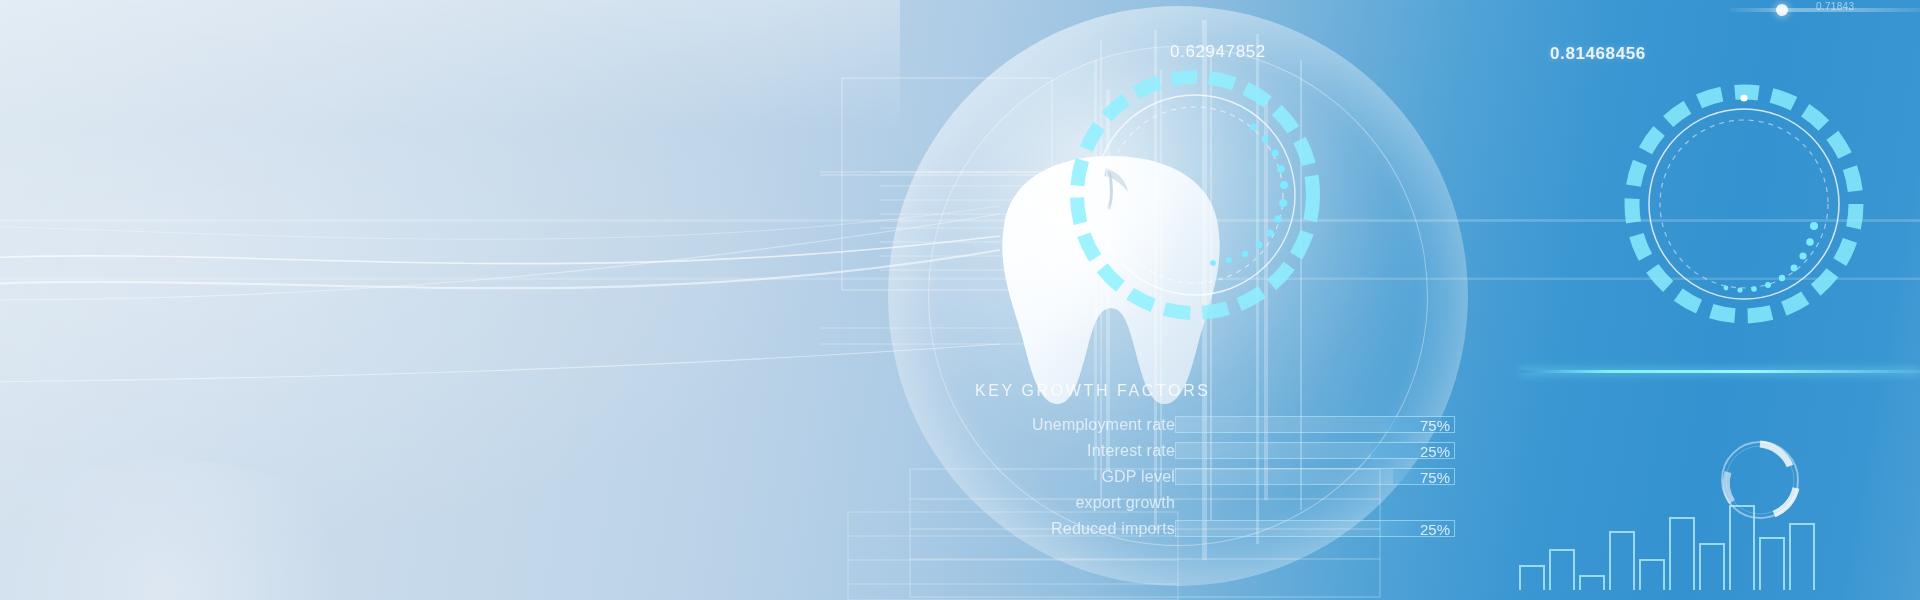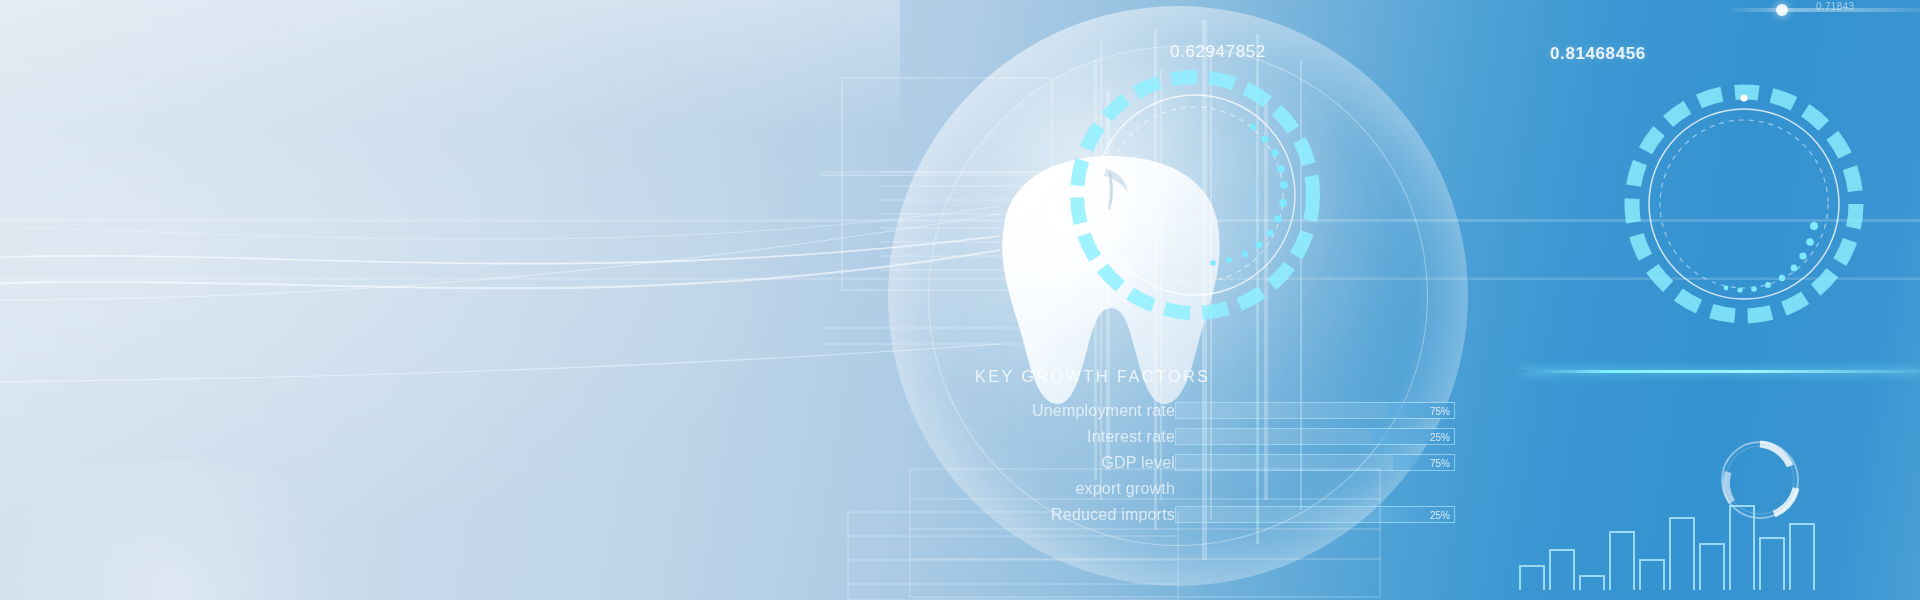--- a/index.html
+++ b/index.html
@@ -135,21 +135,21 @@
   }
 
   
   .cyan-rule {
     position:absolute; left:700px; top:370px; width:400px; height:3px;
     background:linear-gradient(90deg, rgba(110,240,255,0), #7ff0ff 22%, #9df5ff 58%, rgba(150,245,255,.25) 100%);
     box-shadow:0 0 10px rgba(130,240,255,.8);
   }
 
   
-  .kgf { position:absolute; left:155px; top:368px; width:480px; }
+  .kgf { position:absolute; left:155px; top:382px; width:480px; }
   .kgf-title {
     font-size:16px; letter-spacing:2.6px;
     color:rgba(255,255,255,.80);
     white-space:nowrap;
   }
   .kgf-rows { margin-top:14px; }
   .kgf-row {
     position:relative; height:21px; margin-bottom:5px;
     display:flex; align-items:center;
   }
@@ -164,21 +164,21 @@
     position:relative; flex:1 1 auto; height:17px;
     border:1px solid rgba(180,235,255,.55);
     background:rgba(255,255,255,.10);
   }
   .kgf-fill {
     position:absolute; right:0; top:0; height:100%;
     background:linear-gradient(90deg, rgba(90,175,225,.55), rgba(60,150,210,.75));
   }
   .kgf-pct {
     position:absolute; right:4px; top:0; height:17px; line-height:17px;
-    font-size:10px; color:rgba(255,255,255,.80);
+    font-size:15px; color:rgba(255,255,255,.80);
   }
 
   
   .lower-grid { position:absolute; left:80px; top:455px; width:1020px; height:145px; pointer-events:none; }
   .bars-mini { position:absolute; left:690px; top:480px; width:330px; height:120px; pointer-events:none; }
 
   
   .corner-glow {
     position:absolute; left:-40px; bottom:-120px; width:420px; height:260px;
     border-radius:50%;

